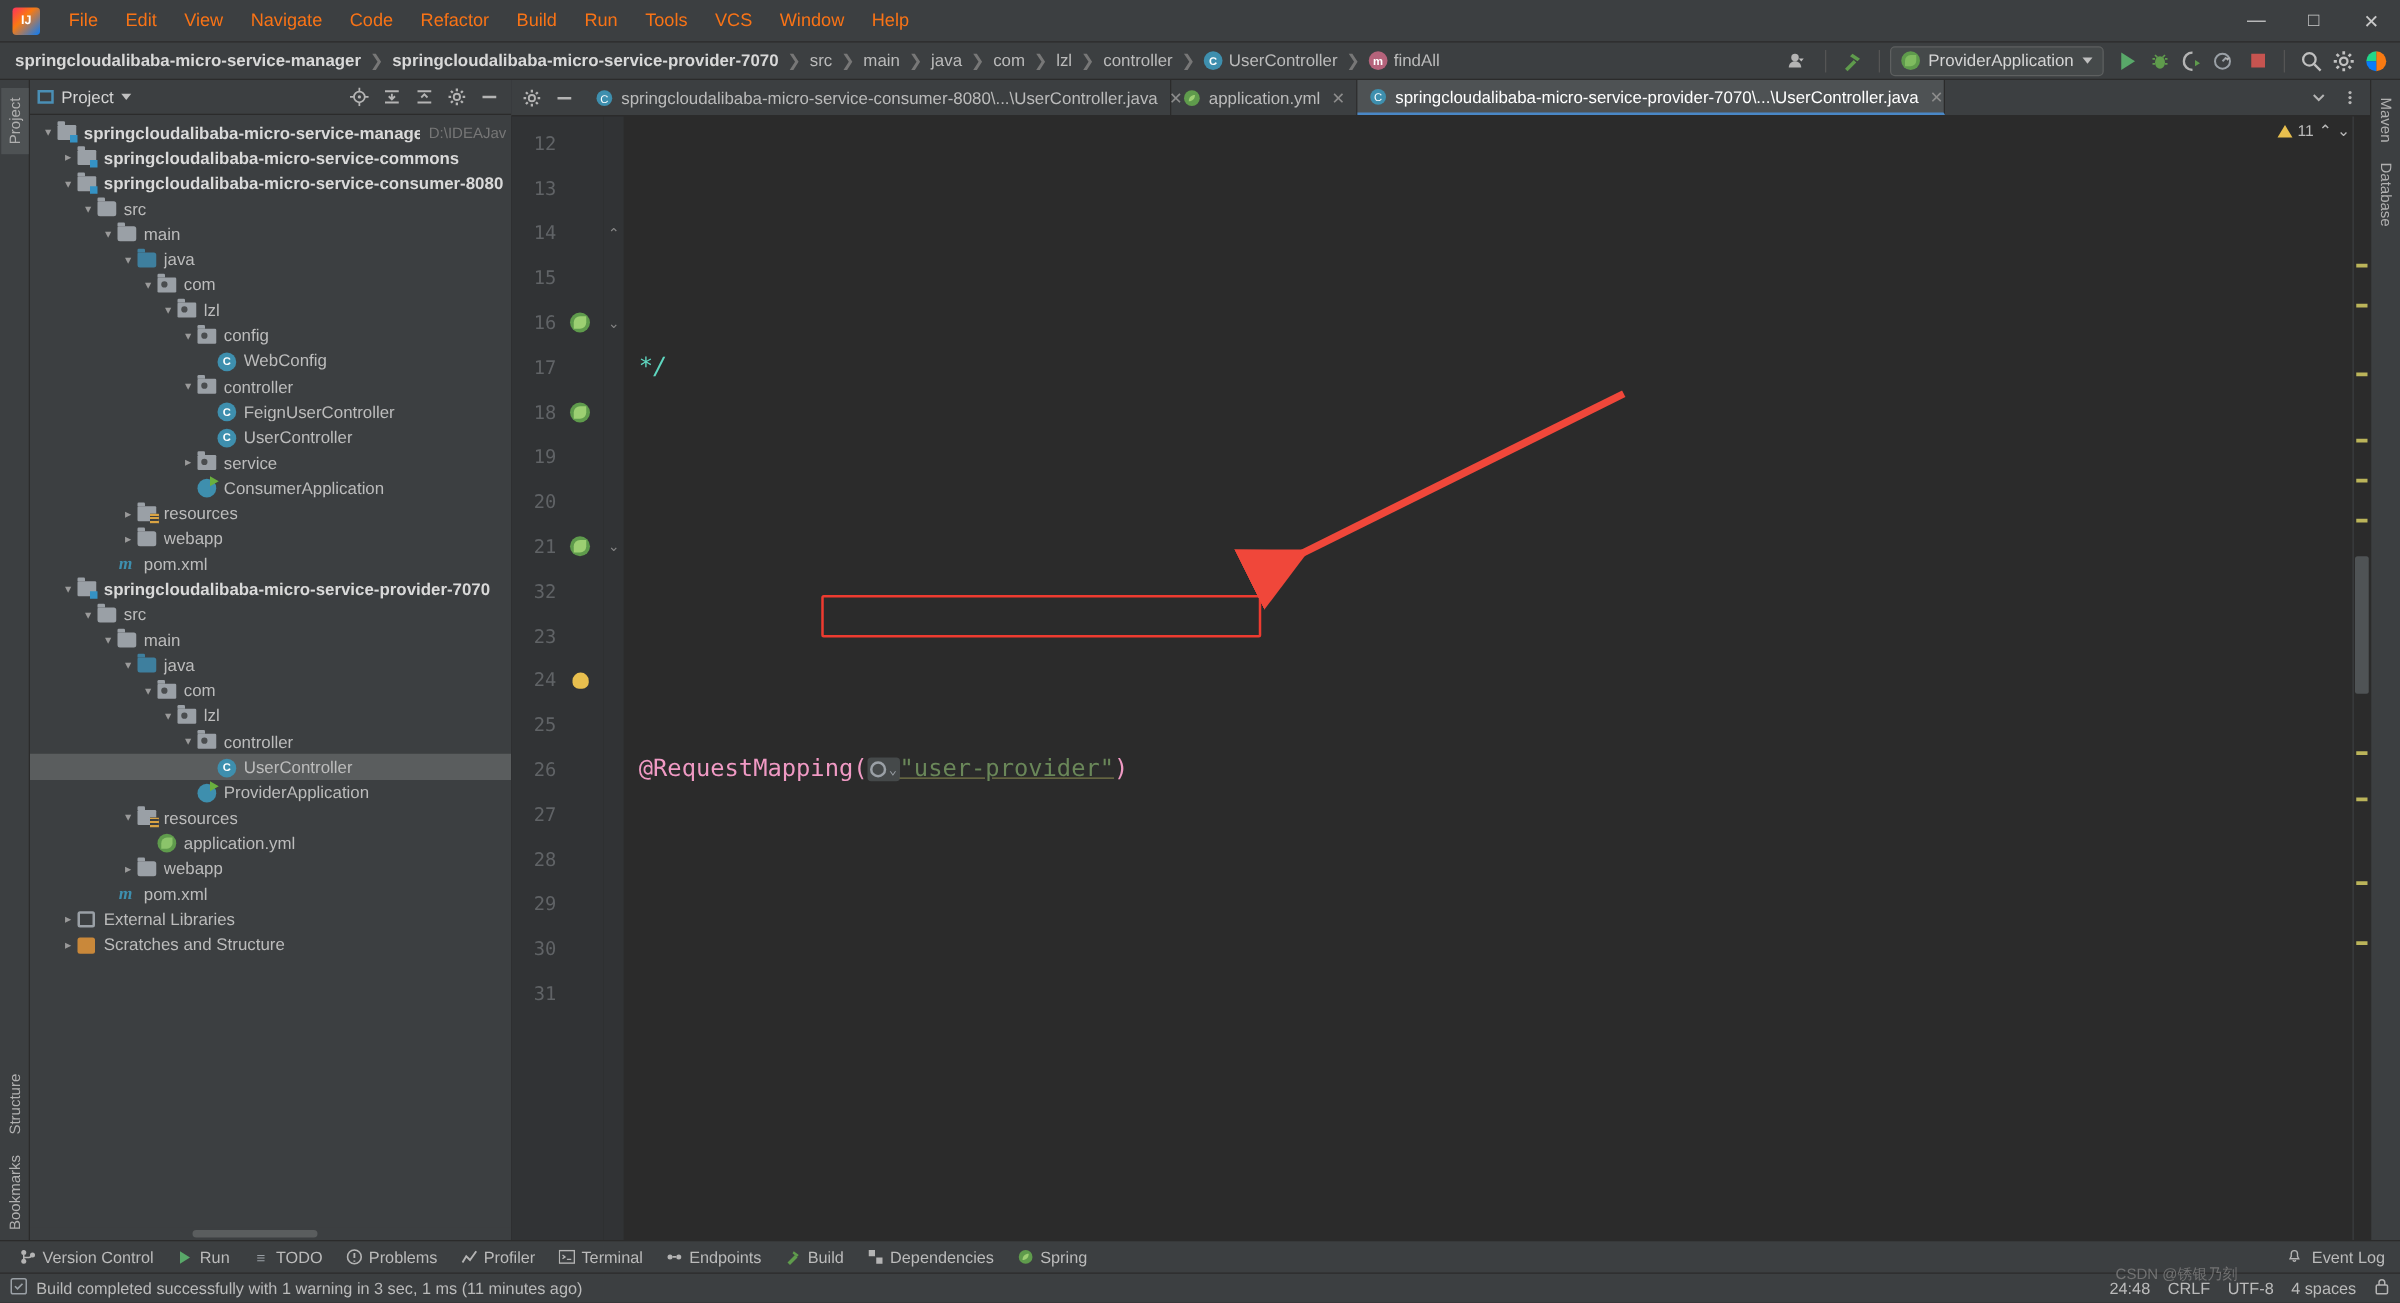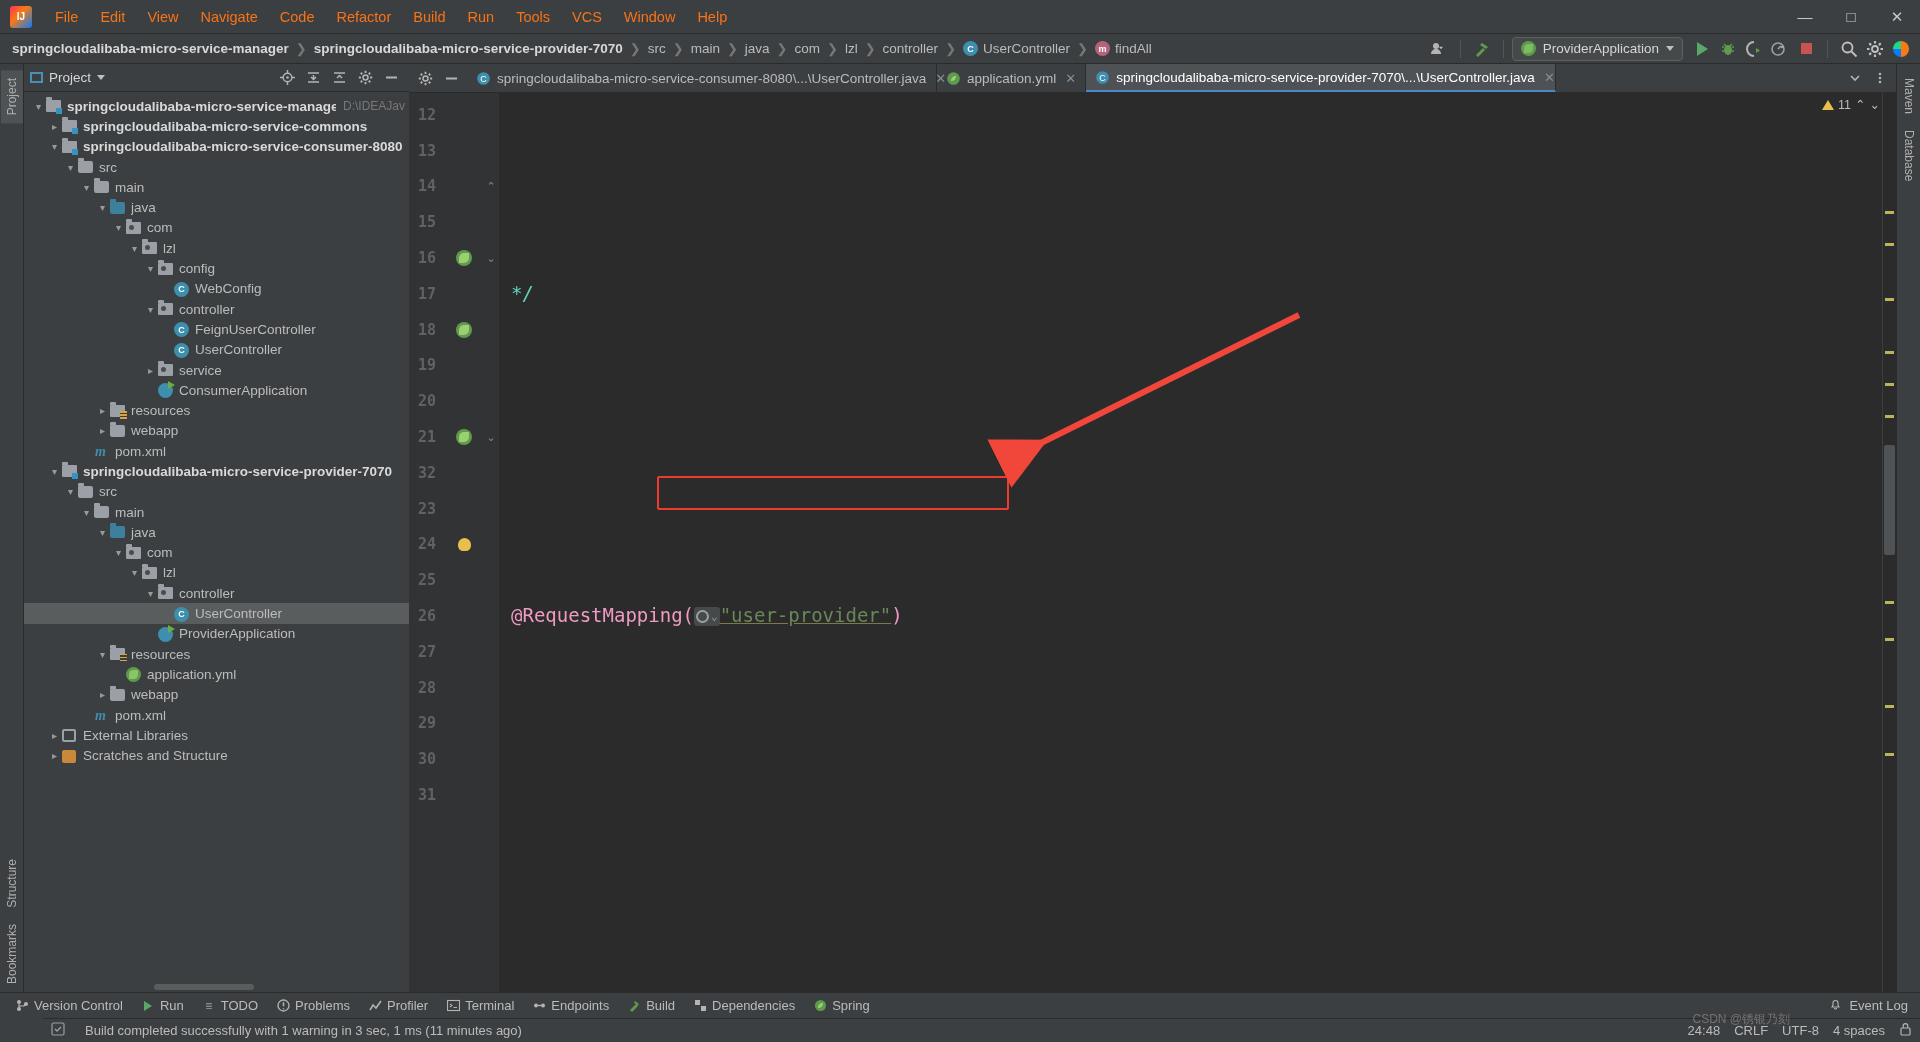--- a/index.html
+++ b/index.html
@@ -154,21 +154,21 @@
   .tab .x { color:#8c8c8c; font-size:13px; margin-left:3px; }
   .tab-ico { width:15px;height:15px; flex:0 0 15px; position:relative;}
   .tabbar-right { margin-left:auto; display:flex; align-items:center; gap:9px; padding:0 8px; }
 
   .editor-body { flex:1; display:flex; min-height:0; position:relative; background:#2b2b2b; overflow:hidden;}
   .gutter {
     width:74px; flex:0 0 74px; background:#313335; position:relative; padding-top:4px;
     font-family:"DejaVu Sans Mono", monospace; font-size:15px; color:#606366;
   }
   .gline { height:35.8px; display:flex; align-items:center; justify-content:flex-start; position:relative; }
-  .gnum { width:40px; text-align:center; padding-right:4px; color:#606366;font-weight:bold; }
+  .gnum { width:40px; text-align:right; padding-right:4px; color:#606366; }
   .gmark { width:30px; display:flex; align-items:center; justify-content:center; }
   .gmark .springrun { width:16px;height:16px;border-radius:50%;background:#5f9b4c; position:relative;}
   .gmark .springrun::after{content:"";position:absolute;left:3px;top:3px;width:10px;height:10px;border-radius:50% 0 50% 0;background:#9ccf72;}
   .gmark .bulb { width:13px;height:13px;border-radius:50% 50% 40% 40%;background:#e8bf4e; }
   .foldcol { width:16px; flex:0 0 16px; background:#313335; position:relative; padding-top:4px;}
   .fline { height:35.8px; display:flex; align-items:center; justify-content:center; color:#888; font-size:11px;}
 
   .code {
     flex:1; position:relative; padding-top:4px; overflow:hidden;
     font-family:"DejaVu Sans Mono", monospace; font-size:19px; line-height:35.8px;
@@ -208,24 +208,23 @@
   .bottombar {
     height:26px; background:#3c3f41; display:flex; align-items:center; gap:0;
     border-top:1px solid #2b2b2b; padding:0 6px; flex:0 0 26px;
   }
   .bw { display:flex; align-items:center; gap:5px; font-size:13px; color:#bbbbbb; padding:2px 9px; white-space:nowrap;}
   .bw .gi { width:14px;height:14px; display:flex;align-items:center;justify-content:center;color:#9aa0a6; font-size:12px;}
   .bottombar-right { margin-left:auto; display:flex; align-items:center; gap:7px; font-size:13px; color:#bbbbbb; padding-right:6px;}
 
   
   .statusbar {
-    height:24px; background:#3c3f41; display:flex; align-items:center; gap:20px;
+    height:24px; background:#3c3f41; display:flex; align-items:center; gap:7px;
     border-top:1px solid #2b2b2b; padding:0 8px; font-size:13px; color:#bbbbbb; flex:0 0 24px;
     position:relative;
-    margin-left:43px;
   }
   .sb-right { margin-left:auto; display:flex; align-items:center; gap:14px; }
   .watermark { position:absolute; right:130px; bottom:14px; color:#7c7c7c; font-size:12px; opacity:.85;}
 </style>
 </head>
 <body>
 
 <div class="app">
 
   <div class="titlebar">

